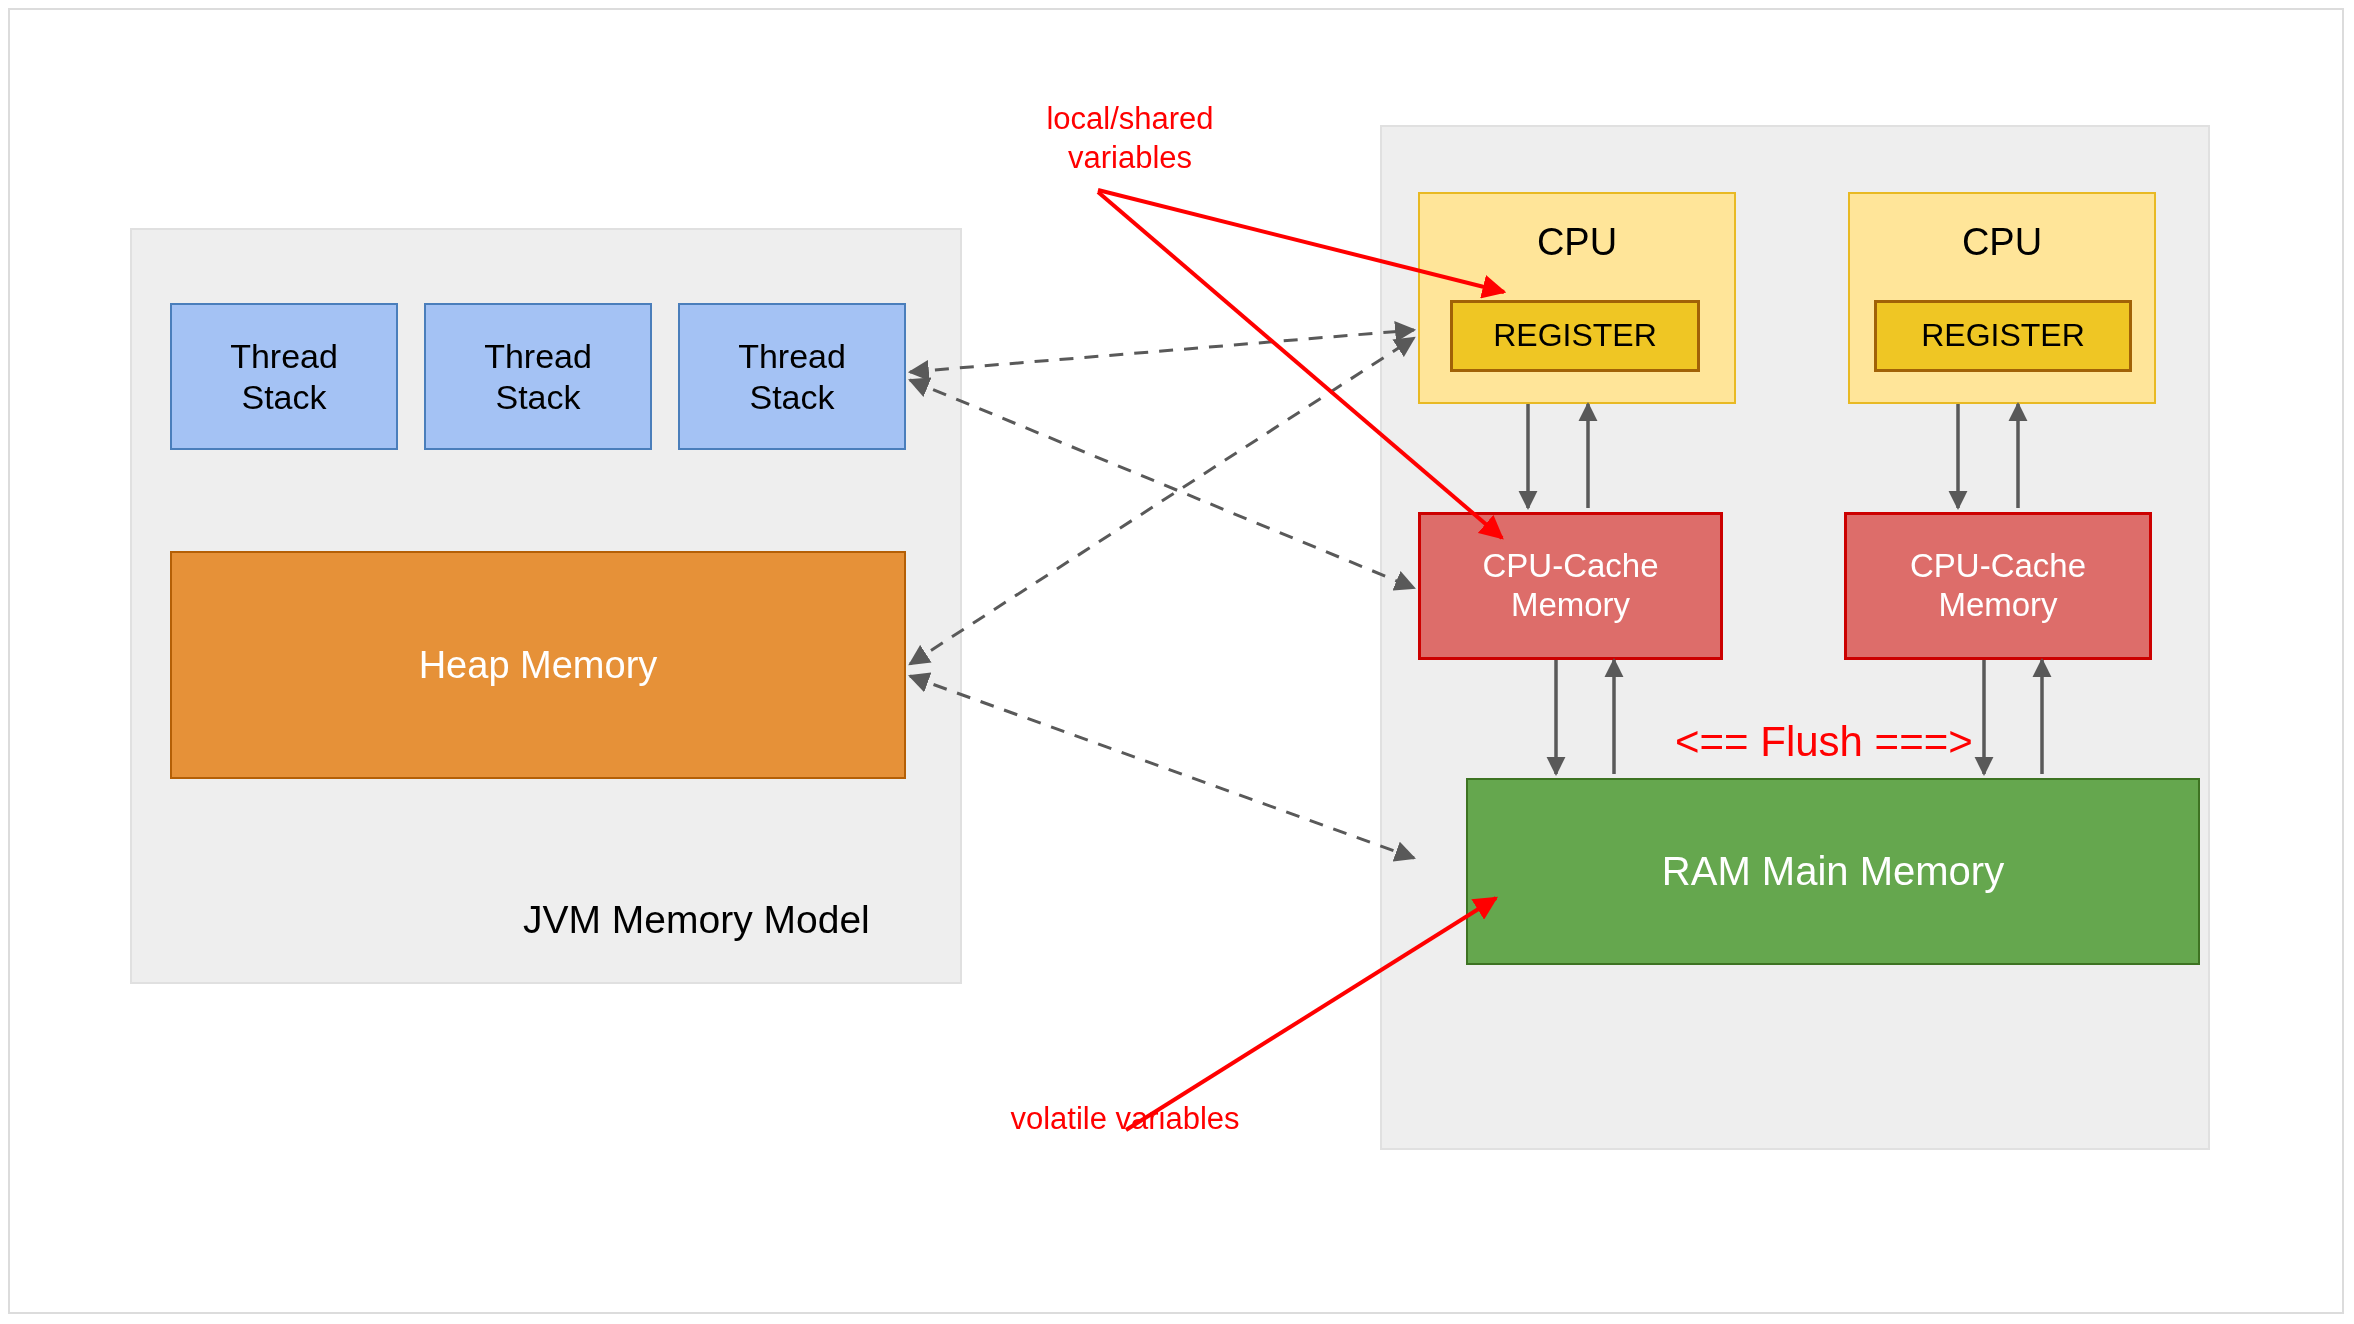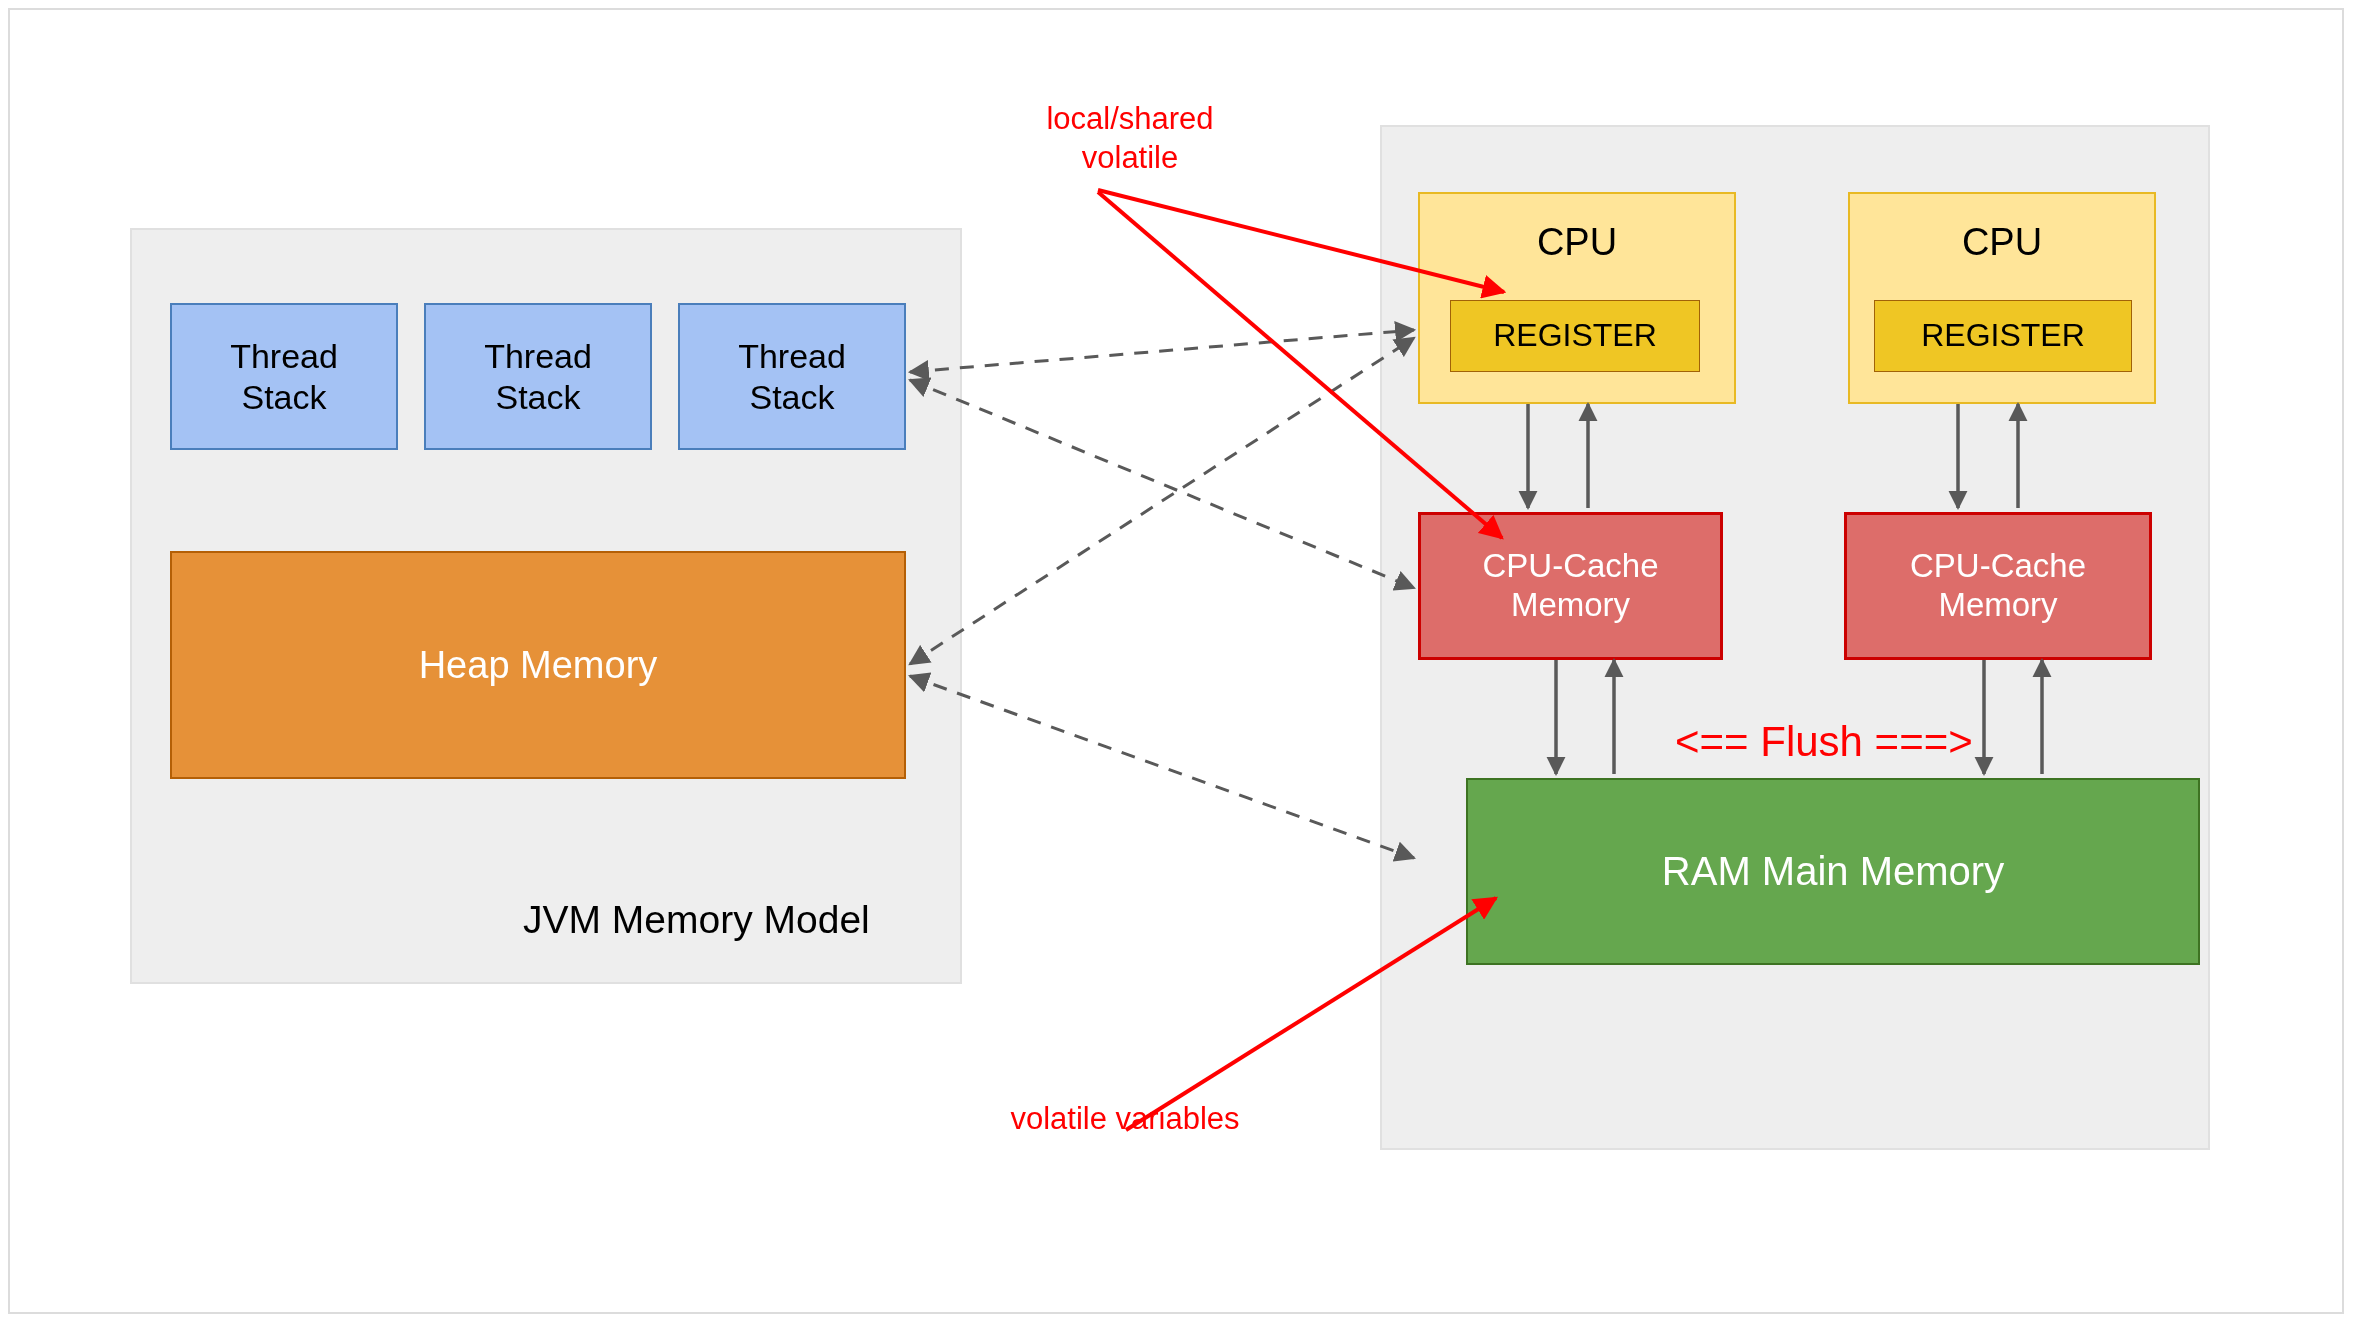--- a/index.html
+++ b/index.html
@@ -5,21 +5,21 @@
   html,body{margin:0;padding:0;background:#ffffff;}
   body{font-family:"Liberation Sans","DejaVu Sans",sans-serif;}
   #canvas{position:relative;width:2354px;height:1324px;background:#ffffff;overflow:hidden;}
   #outer-border{position:absolute;left:8px;top:8px;width:2336px;height:1306px;border:2px solid #dcdcdc;box-sizing:border-box;}
   .panel{position:absolute;background:#eeeeee;border:2px solid #e0e0e0;box-sizing:border-box;}
   .panel-label{position:absolute;color:#000000;font-size:39px;white-space:nowrap;}
   .box{position:absolute;box-sizing:border-box;display:flex;align-items:center;justify-content:center;text-align:center;line-height:1.18;}
   .thread-stack{background:#a4c2f4;border:2px solid #4a7ebb;color:#000000;font-size:34px;}
   .heap{background:#e69138;border:2px solid #b45f06;color:#ffffff;font-size:38px;}
   .cpu{background:#ffe599;border:2px solid #e8b923;color:#000000;font-size:38px;align-items:flex-start;padding-top:26px;}
-  .reg{background:#efc624;border:1px solid #a16207;color:#000000;font-size:32px;}
+  .reg{background:#efc624;border:3px solid #a16207;color:#000000;font-size:32px;}
   .cache{background:#dd6d6a;border:3px solid #cc0000;color:#ffffff;font-size:33px;}
   .ram{background:#65a74e;border:2px solid #3d7322;color:#ffffff;font-size:40px;}
   svg.overlay{position:absolute;left:0;top:0;width:2354px;height:1324px;pointer-events:none;}
   .annot{position:absolute;color:#ff0000;font-size:31px;text-align:center;line-height:1.25;white-space:pre-line;}
   .flush{position:absolute;color:#ff0000;font-size:42px;white-space:nowrap;}
 </style>
 </head>
 <body>
 
 <div id="canvas">
@@ -52,21 +52,21 @@
   <div class="box reg" style="left:1874px;top:300px;width:258px;height:72px;">REGISTER</div>
   <div class="box cache" style="left: 1844px; top: 512px; width: 308px; height: 148px; white-space: pre-line;">CPU-Cache
 Memory</div>
 
   <div class="box ram" style="left:1418px;top:778px;width:734px;height:187px;margin-left:48px;">RAM Main Memory</div>
 
   <div class="flush" style="left:1675px;top:718px;">&lt;== Flush ===&gt;</div>
 
 
   <div class="annot" style="left: 1000px; top: 100px; width: 260px; white-space: pre-line;">local/shared
-volatile</div>
+variables</div>
 
   <div class="annot" style="left:995px;top:1100px;width:260px;">volatile variables</div>
 
   <svg class="overlay" viewBox="0 0 2354 1324" xmlns="http://www.w3.org/2000/svg">
     <defs>
       <marker id="gArrow" viewBox="0 0 10 10" refX="9" refY="5" markerWidth="7" markerHeight="7" orient="auto-start-reverse">
         <path d="M0,0 L10,5 L0,10 z" fill="#595959"></path>
       </marker>
       <marker id="gArrowS" viewBox="0 0 10 10" refX="9" refY="5" markerWidth="5.5" markerHeight="5.5" orient="auto-start-reverse">
         <path d="M0,0 L10,5 L0,10 z" fill="#595959"></path>

